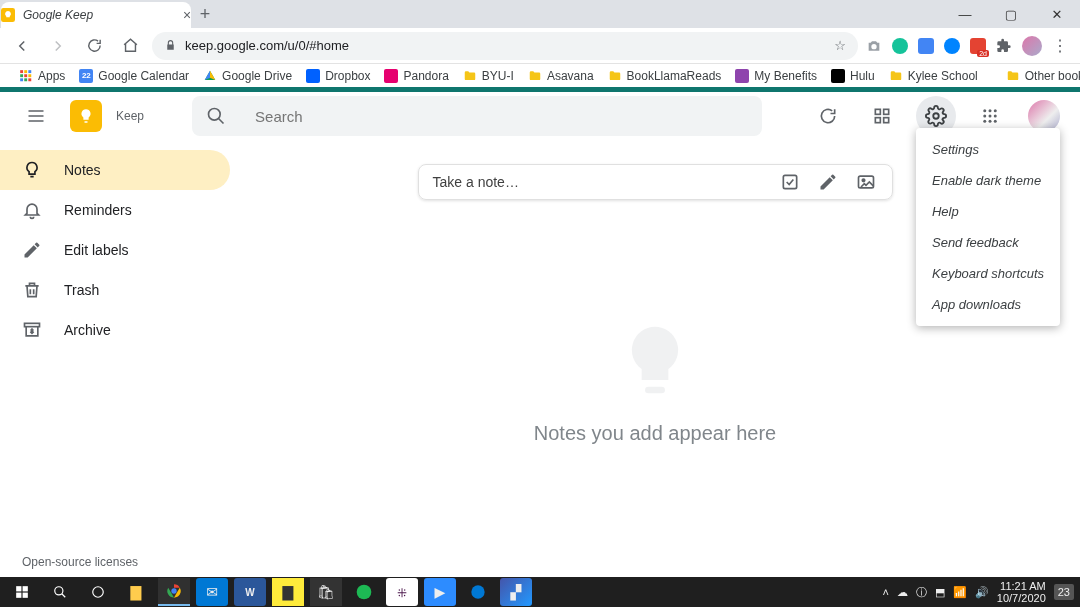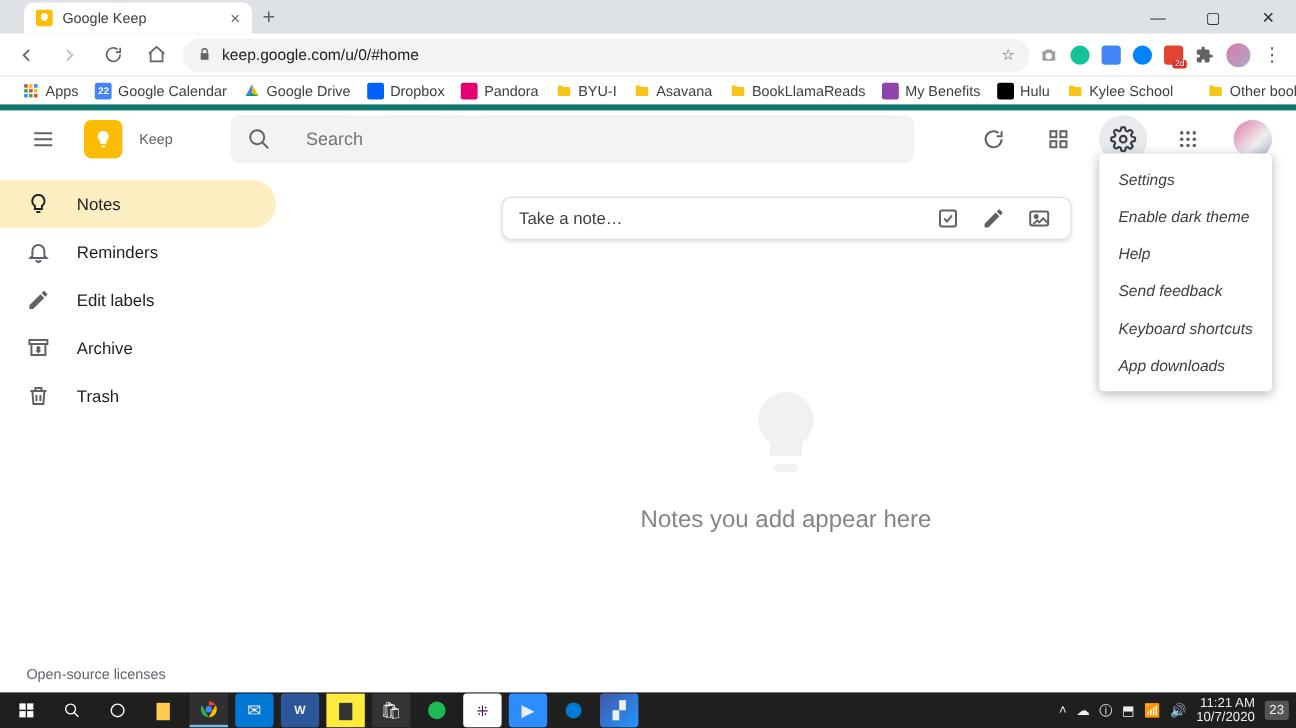--- a/index.html
+++ b/index.html
@@ -2,21 +2,21 @@
 <html><head>
 <meta charset="utf-8">
 <style>
   * { box-sizing: border-box; margin: 0; padding: 0; font-family: "Segoe UI", Arial, sans-serif; }
   body { width: 1080px; height: 607px; background: #fff; overflow: hidden; position: relative; }
 
   
   .win-controls { position: absolute; top: 0; right: 0; height: 28px; display: flex; }
   .win-btn { width: 46px; height: 28px; display:flex; align-items:center; justify-content:center; color:#333; font-size:13px; }
   .tabstrip { height: 28px; background: #dee1e6; display: flex; align-items: flex-end; }
-  .tab { background: #fff; border-radius: 8px 8px 0 0; height: 26px; margin-left: 20px; min-width: 190px; display:flex; align-items:center; padding:0 10px; gap:8px; font-size:12px; color:#3c4043; }
+  .tab { background: #fff; border-radius: 8px 8px 0 0; height: 26px; margin-left: 1px; min-width: 190px; display:flex; align-items:center; padding:0 0; gap:8px; font-size:12px; color:#3c4043;font-style:italic; }
   .tab .favicon { width:14px; height:14px; }
   .tab .close { margin-left:auto; font-size:14px; color:#5f6368;}
   .newtab { width:28px; height:28px; display:flex; align-items:center; justify-content:center; color:#5f6368; font-size:18px;}
   
   .toolbar { height: 36px; display:flex; align-items:center; padding:0 8px; gap:8px; border-bottom:1px solid #e3e3e3; }
   .tb-icon { width:28px; height:28px; display:flex; align-items:center; justify-content:center; color:#5f6368; border-radius:50%; font-size:16px;}
   .addr { flex:1; height:28px; background:#f1f3f4; border-radius:14px; display:flex; align-items:center; gap:8px; padding:0 12px; font-size:13px; color:#5f6368; }
   .addr .url { color:#202124; }
   .ext-icons { display:flex; align-items:center; gap:10px; padding-right:4px;}
   .ext-dot { width:16px; height:16px; border-radius:3px; }
@@ -314,33 +314,33 @@
         <span class="nav-icon">
           <svg width="20" height="20" viewBox="0 0 24 24" fill="#5f6368">
             <path d="M3 17.25V21h3.75L17.81 9.94l-3.75-3.75L3 17.25zM20.71 7.04a1 1 0 0 0 0-1.41l-2.34-2.34a1 1 0 0 0-1.41 0l-1.83 1.83 3.75 3.75 1.83-1.83z"></path>
           </svg>
         </span>
         <span>Edit labels</span>
       </div>
       <div class="nav-item">
         <span class="nav-icon">
           <svg width="20" height="20" viewBox="0 0 24 24" fill="none" stroke="#5f6368" stroke-width="2">
-            <rect x="3" y="4" width="18" height="4"></rect>
-            <path d="M5 8v11h14V8M10 12h4M12 10v6m-2-2l2 2 2-2"></path>
+            <path d="M4 7h16M9 7V4h6v3M6 7l1 13h10l1-13M10 11v6M14 11v6"></path>
           </svg>
         </span>
-        <span>Archive</span>
+        <span>Trash</span>
       </div>
       <div class="nav-item">
         <span class="nav-icon">
           <svg width="20" height="20" viewBox="0 0 24 24" fill="none" stroke="#5f6368" stroke-width="2">
-            <path d="M4 7h16M9 7V4h6v3M6 7l1 13h10l1-13M10 11v6M14 11v6"></path>
+            <rect x="3" y="4" width="18" height="4"></rect>
+            <path d="M5 8v11h14V8M10 12h4M12 10v6m-2-2l2 2 2-2"></path>
           </svg>
         </span>
-        <span>Trash</span>
+        <span>Archive</span>
       </div>
     </div>
 
   <div class="content">
     <div class="takenote">
       <span class="txt">Take a note…</span>
       <div class="tn-icon">
         <svg width="20" height="20" viewBox="0 0 24 24" fill="none" stroke="#5f6368" stroke-width="2">
             <rect x="4" y="4" width="16" height="16" rx="2"></rect>
             <path d="M8 12l3 3 5-6"></path>

